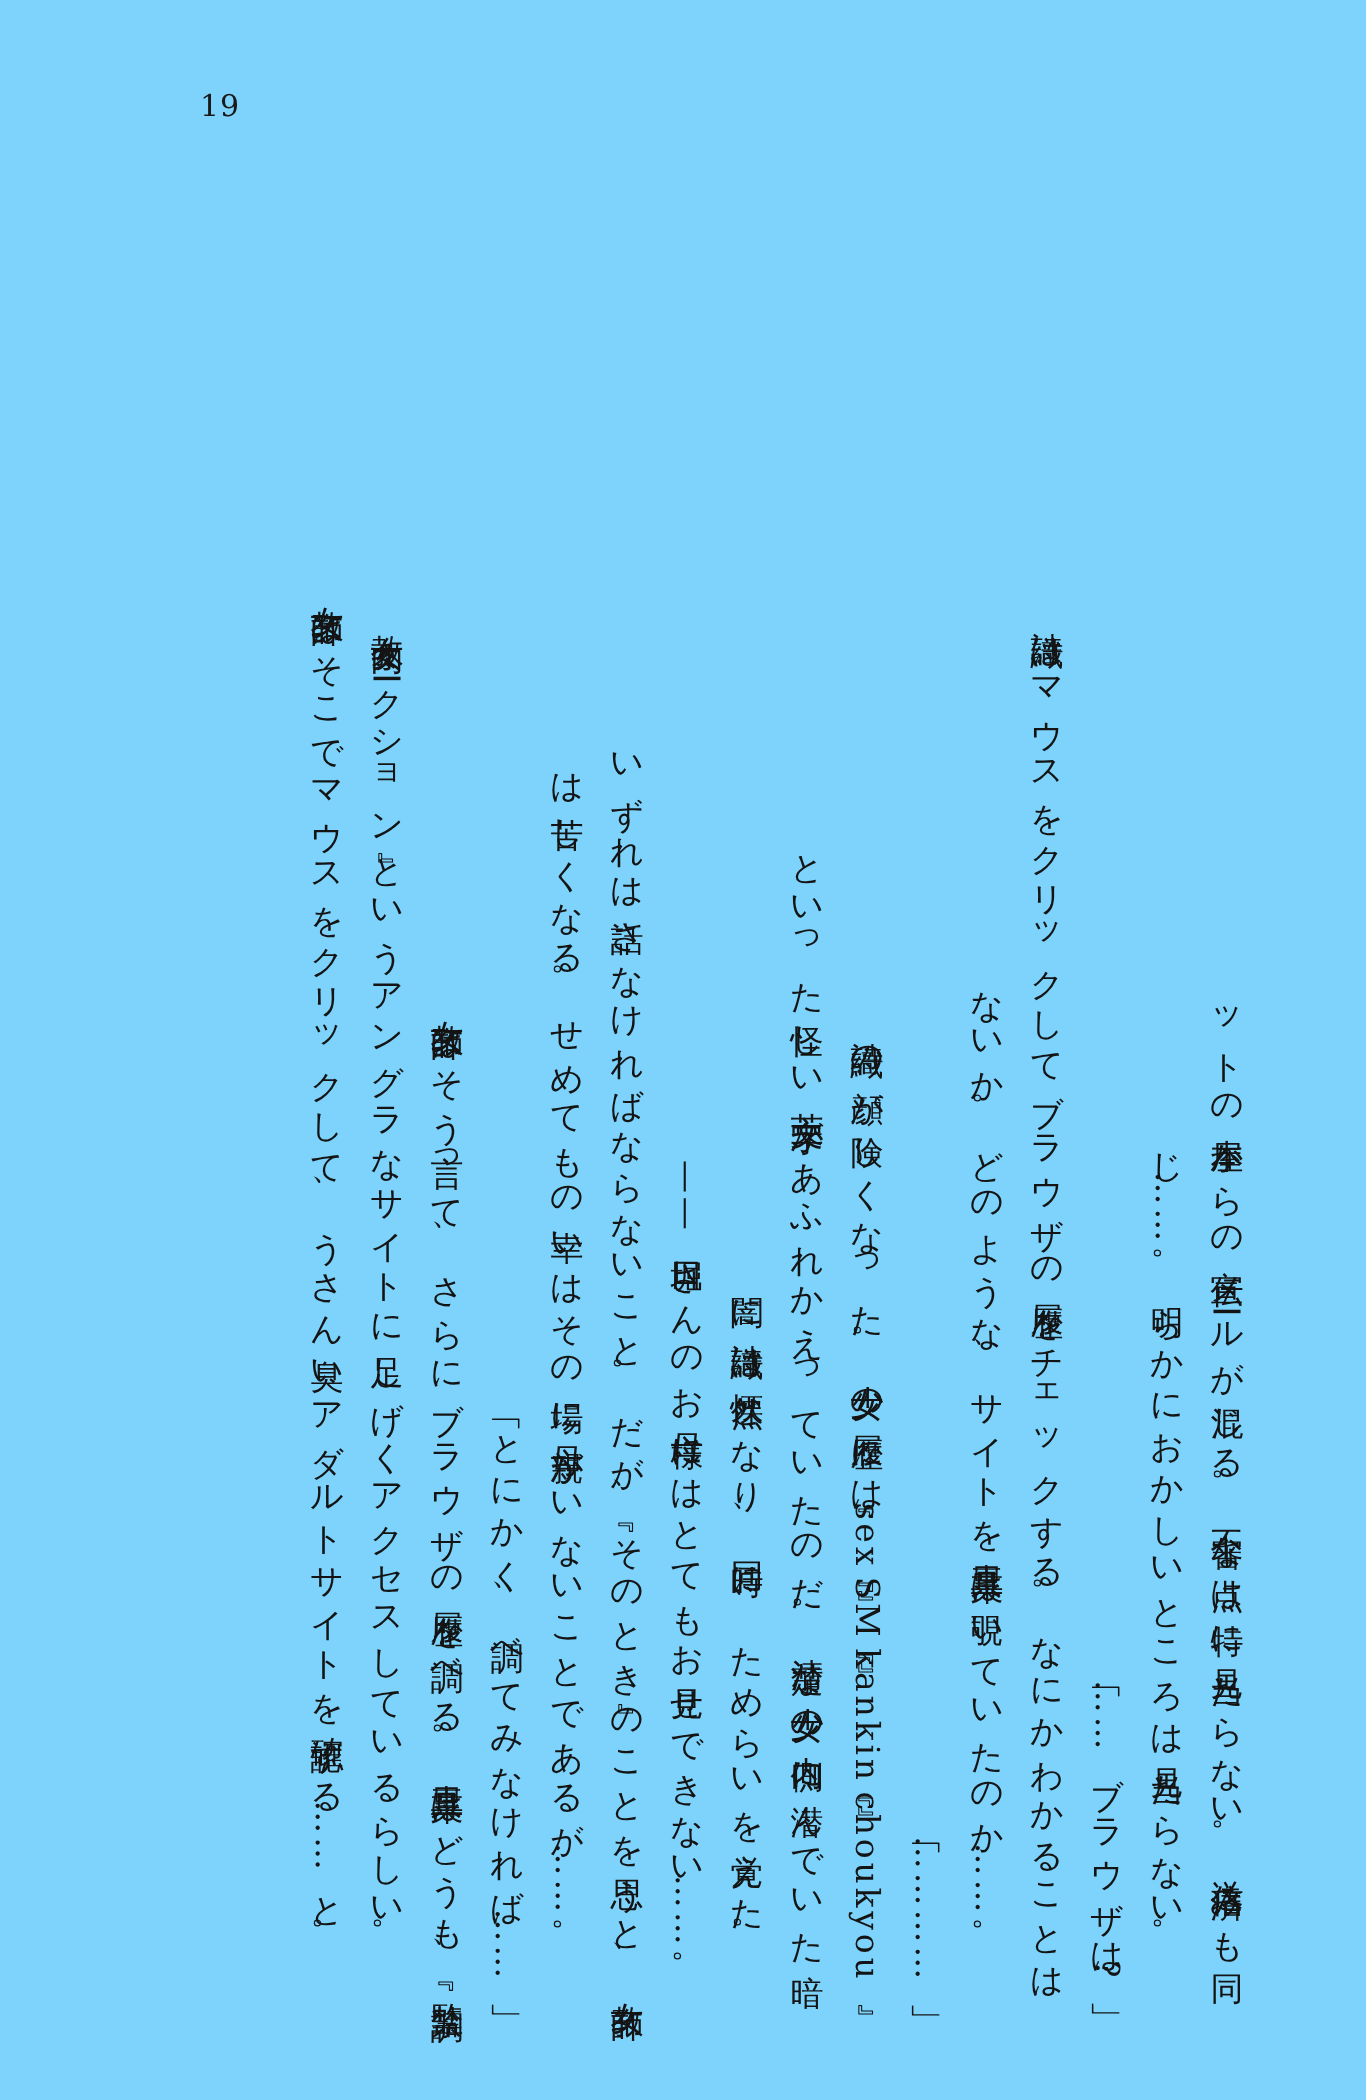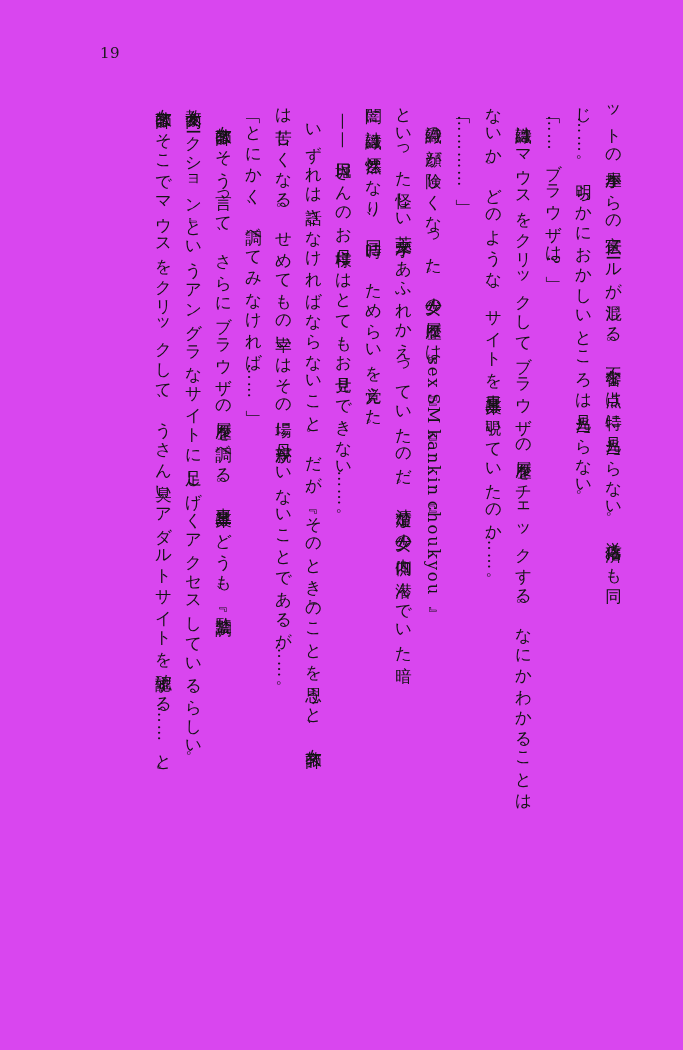--- a/index.html
+++ b/index.html
@@ -12,21 +12,22 @@
     height: 1050px;
     position: relative;
     font-family: "DejaVu Serif", "Liberation Serif", serif;
     color: #121212;
     overflow: hidden;
   }
 
   #page {
     position: absolute;
     inset: 0;
-    background: #d946ef;
+    background: #7dd3fc;
+    text-align: right;
   }
 
   
   #page-number {
     position: absolute;
     top: 44px;
     left: 100px;
     font-size: 15px;
     font-family: "DejaVu Serif", "Liberation Serif", serif;
     color: #1a1a1a;

